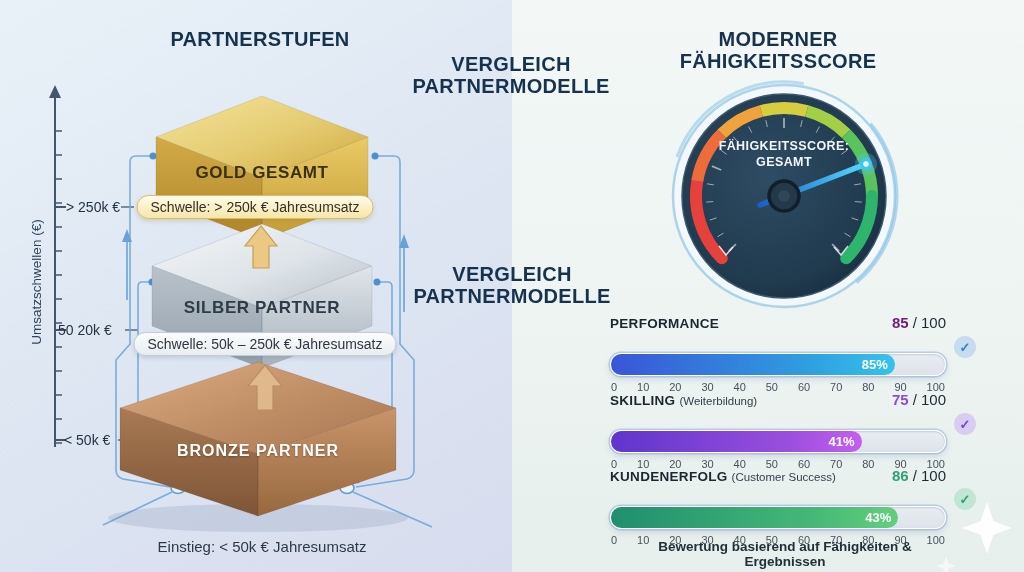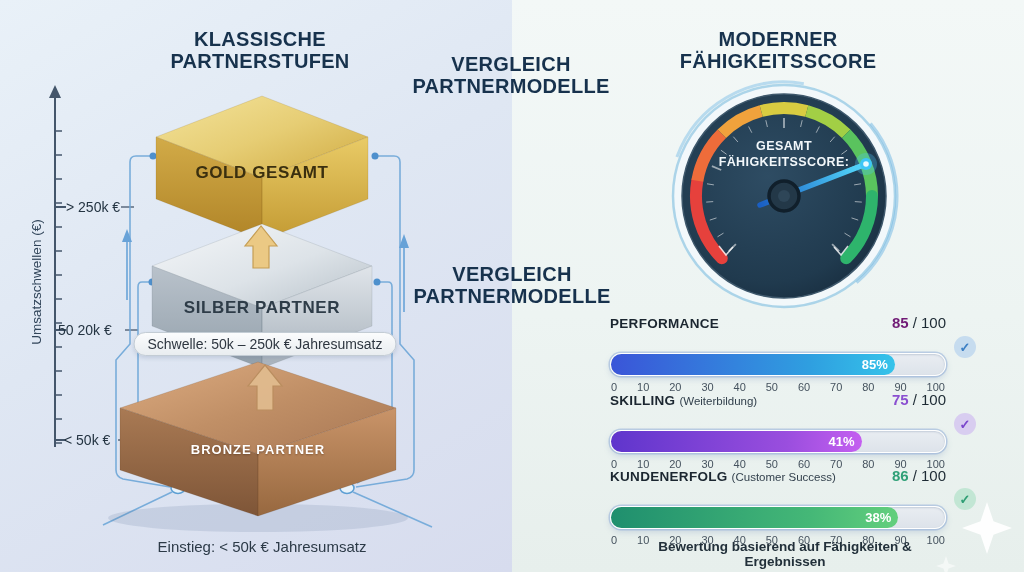--- a/index.html
+++ b/index.html
@@ -8,21 +8,21 @@
   .abs{position:absolute;}
   .bg-left{left:0;top:0;width:512px;height:572px;
            background:linear-gradient(150deg,#e9f1f8 0%,#dfe7f3 45%,#d7dcee 100%);}
   .bg-right{left:512px;top:0;width:512px;height:572px;
             background:linear-gradient(180deg,#f3f8f7 0%,#edf4f2 55%,#e7efec 100%);}
   .h-big{font-size:20px;font-weight:bold;color:#17324d;text-align:center;
          line-height:22px;letter-spacing:.3px;}
   .tier-name{font-weight:bold;text-align:center;letter-spacing:.6px;}
   .gold-name{font-size:17px;color:#3a2f0f;}
   .silver-name{font-size:17px;color:#2e3c48;}
-  .bronze-name{font-size:13px;color:#ffffff;text-shadow:0 1px 2px rgba(70,40,20,.45);letter-spacing:1px;}
+  .bronze-name{font-size:16px;color:#ffffff;text-shadow:0 1px 2px rgba(70,40,20,.45);letter-spacing:1px;}
   .pill{transform:translateX(-50%);white-space:nowrap;font-size:14px;color:#33312a;
         padding:3px 13px;border-radius:14px;text-align:center;}
   .pill-gold{background:linear-gradient(180deg,#fffbe9,#f6e6a9);border:1px solid #d9bc6a;
              box-shadow:0 2px 4px rgba(150,120,40,.25);}
   .pill-silver{background:linear-gradient(180deg,#fbfcfd,#e9edf0);border:1px solid #c3ccd4;
              box-shadow:0 2px 4px rgba(90,110,140,.22);color:#2e3640;}
   .note{font-size:15px;color:#2c3a47;text-align:center;}
   .axis-tick-label{font-size:14px;color:#243442;white-space:nowrap;}
   .axis-title{white-space:nowrap;font-size:13.5px;color:#31455a;
               transform:translate(-50%,-50%) rotate(-90deg);}
@@ -184,31 +184,31 @@
 
     <g>
       <polygon points="261,226 245,246 253,246 253,268 269,268 269,246 277,246" fill="#ecc87f" stroke="#c49a4c" stroke-width="1.2" opacity=".95"></polygon>
     </g>
     <g>
       <polygon points="265,365 248,386 257,386 257,410 273,410 273,386 282,386" fill="#e2bd90" stroke="#b98d5e" stroke-width="1.2" opacity=".9"></polygon>
     </g>
   </svg>
 
   <div class="abs h-big" style="left:150px;top:28px;width:220px">
-    <div>KLASSISCHE</div>
     <div>PARTNERSTUFEN</div>
   </div>
 
   <div class="abs axis-title" style="left:36px;top:282px">Umsatzschwellen (€)</div>
 
   <div class="abs axis-tick-label" style="left:66px;top:199px">&gt; 250k €</div>
   <div class="abs axis-tick-label" style="left:58px;top:322px">50 20k €</div>
   <div class="abs axis-tick-label" style="left:64px;top:432px">&lt; 50k €</div>
 
   <div class="abs tier-name gold-name" style="left:162px;top:163px;width:200px">GOLD GESAMT</div>
+  <div class="abs pill pill-gold" style="left:255px;top:195px">Schwelle: &gt; 250k € Jahresumsatz</div>
 
   <div class="abs tier-name silver-name" style="left:162px;top:298px;width:200px">SILBER PARTNER</div>
   <div class="abs pill pill-silver" style="left:265px;top:332px">Schwelle: 50k – 250k € Jahresumsatz</div>
 
   <div class="abs tier-name bronze-name" style="left:158px;top:442px;width:200px">BRONZE PARTNER</div>
 
   <div class="abs note" style="left:142px;top:538px;width:240px">Einstieg: &lt; 50k € Jahresumsatz</div>
 
   <div class="abs h-big" style="left:401px;top:53px;width:220px">
     <div>VERGLEICH</div>
@@ -277,22 +277,22 @@
     <polyline points="172,173 179,181 186,172" fill="none" stroke="rgba(255,255,255,.8)" stroke-width="1.5"></polyline>
     <line x1="98" y1="131" x2="199" y2="92" stroke="url(#needleGrad)" stroke-width="5.5" stroke-linecap="round"></line>
     <circle cx="204" cy="90" r="11" fill="rgba(80,200,250,.3)"></circle>
     <circle cx="204" cy="90" r="6" fill="#3ec6f6"></circle>
     <circle cx="204" cy="90" r="2.8" fill="#eafaff"></circle>
     <circle cx="122" cy="122" r="15" fill="#233848" stroke="#101f2b" stroke-width="3.5"></circle>
     <circle cx="122" cy="122" r="6" fill="#2e4658"></circle>
   </svg>
 
   <div class="abs gauge-label" style="left:699px;top:138px">
+    <div>FÄHIGKEITSSCORE:</div>
     <div>GESAMT</div>
-    <div>FÄHIGKEITSSCORE:</div>
   </div>
 
   <div class="abs score-row" style="top:314px">
     <div class="score-head">
       <span class="score-label"><span>PERFORMANCE</span><span class="score-sub"></span></span>
       <span><span class="score-val acc-blue">85</span><span class="score-valmax">/ 100</span></span>
     </div>
     <div class="track">
       <div class="fill fill-blue" style="width: 85%;">
         <span class="pct">85%</span>
@@ -340,21 +340,21 @@
   </div>
   <div class="abs badge badge-purple" style="left:954px;top:413px">✓</div>
 
   <div class="abs score-row" style="top:467px">
     <div class="score-head">
       <span class="score-label"><span>KUNDENERFOLG</span><span class="score-sub">(Customer Success)</span></span>
       <span><span class="score-val acc-green">86</span><span class="score-valmax">/ 100</span></span>
     </div>
     <div class="track">
       <div class="fill fill-green" style="width: 86%;">
-        <span class="pct">38%</span>
+        <span class="pct">43%</span>
       </div>
     </div>
     <div class="scale">
         <span>0</span>
         <span>10</span>
         <span>20</span>
         <span>30</span>
         <span>40</span>
         <span>50</span>
         <span>60</span>

